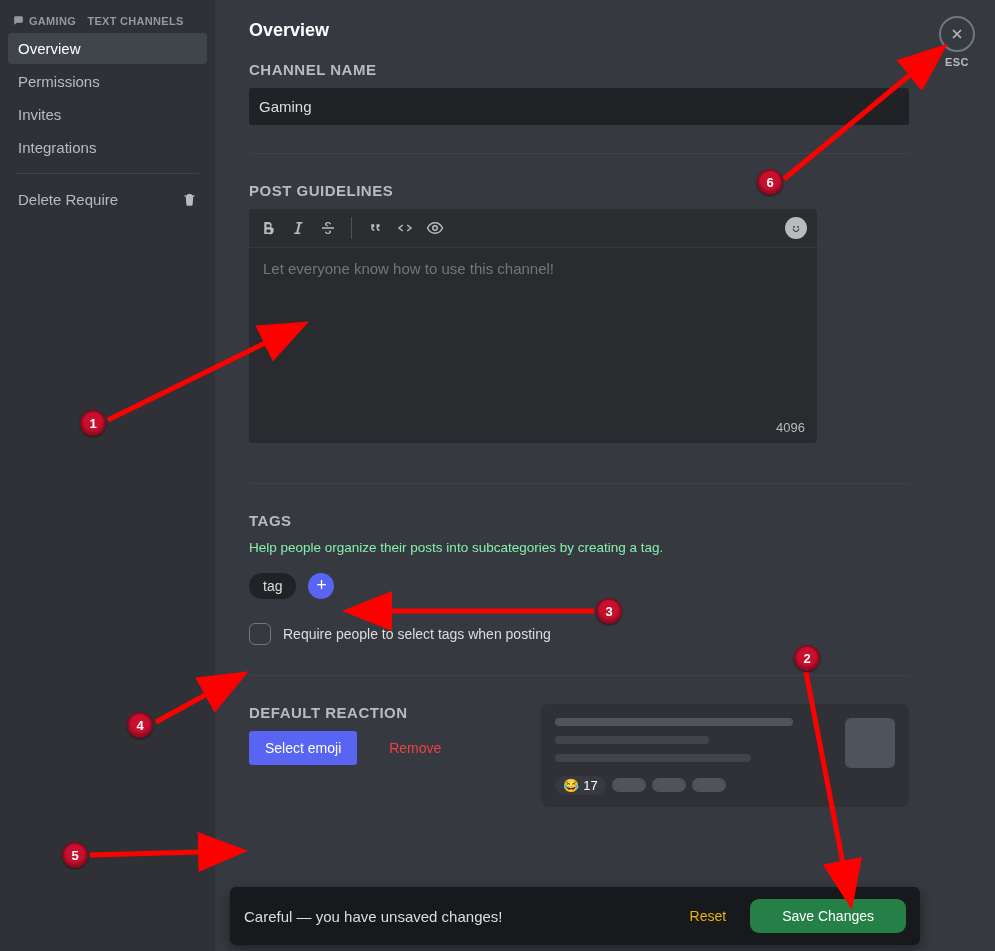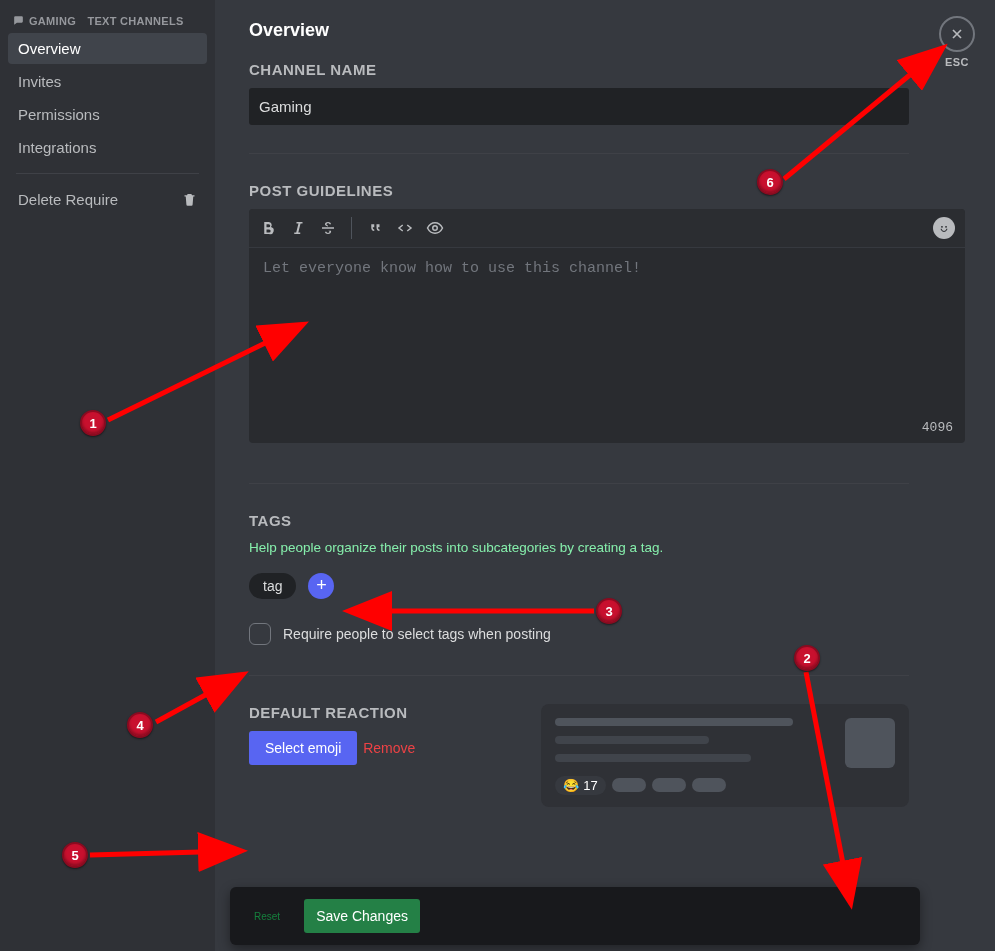--- a/index.html
+++ b/index.html
@@ -68,21 +68,21 @@
   .field-label{
     font-size:15px;font-weight:700;letter-spacing:.5px;color:#b9bbbe;
     margin-bottom:10px;
   }
   .text-input{
     width:660px;background:#202225;border:none;border-radius:3px;
     padding:10px 10px;color:#dcddde;font-size:15px;outline:none;
   }
   .section-sep{height:1px;width:660px;background:#3f4147;margin:28px 0 28px 0;}
   .editor{
-    width:716px;background:#292b2f;border-radius:4px;overflow:hidden;position:relative;font-family:Liberation Mono, monospace;
+    width:568px;background:#292b2f;border-radius:4px;overflow:hidden;position:relative;
   }
   .toolbar{
     display:flex;align-items:center;gap:12px;padding:8px 10px;background:#2b2d31;
     border-bottom:1px solid #36393f;
   }
   .toolbar .sep{width:1px;height:22px;background:#4f545c;margin:0 2px;}
   .tb-btn{color:#b9bbbe;cursor:pointer;display:flex;}
   .toolbar .spacer{flex:1;}
   .emoji-btn{
     width:22px;height:22px;border-radius:50%;background:#b9bbbe;
@@ -110,41 +110,41 @@
   .checkbox-label{font-size:14px;color:#dcddde;}
   .reaction-row{display:flex;gap:2px;width:660px;}
   .reaction-left{flex:0 0 290px;}
   .reaction-text{font-size:13.5px;color:#b9bbbe;line-height:1.35;margin-bottom:18px;}
   .btn-primary{
     background:#5865f2;color:#fff;border:none;border-radius:3px;
     padding:9px 16px;font-size:14px;font-weight:500;cursor:pointer;
   }
   .btn-remove{
     background:transparent;border:none;color:#ed4245;font-size:14px;cursor:pointer;
-    margin-left:2px;font-weight:500;
+    margin-left:28px;font-weight:500;
   }
   .preview-card{
     flex:1;background:#2f3136;border-radius:8px;padding:14px 14px 12px;
   }
   .sk-line{height:8px;border-radius:4px;background:#4f545c;}
   .sk-avatar{width:50px;height:50px;border-radius:6px;background:#4f545c;}
   .reaction-pill{
     display:inline-flex;align-items:center;gap:4px;background:#36393f;
     border-radius:10px;padding:2px 8px;font-size:13px;color:#fff;
   }
   .sk-pill{width:34px;height:14px;border-radius:7px;background:#4f545c;display:inline-block;margin-left:6px;}
   .save-bar{
     position:absolute;left:230px;width:690px;bottom:6px;
     background:#18191c;border-radius:6px;padding:12px 14px;
     display:flex;align-items:center;gap:14px;
     box-shadow:0 4px 12px rgba(0,0,0,.4);
   }
   .save-msg{flex:1;color:#dcddde;font-size:15px;}
-  .btn-reset{background:transparent;border:none;color:#15803d;font-size:10px;cursor:pointer;padding:8px 10px;}
-  .btn-save{background:#248046;color:#fff;border:none;border-radius:3px;padding:9px 12px;font-size:14px;font-weight:500;cursor:pointer;}
+  .btn-reset{background:transparent;border:none;color:#eab308;font-size:14px;cursor:pointer;padding:8px 10px;}
+  .btn-save{background:#248046;color:#fff;border:none;border-radius:9px;padding:9px 32px;font-size:14px;font-weight:500;cursor:pointer;}
 
   
   .arrows{position:absolute;left:0;top:0;width:995px;height:951px;pointer-events:none;z-index:50;}
   .marker{
     position:absolute;width:26px;height:26px;border-radius:50%;
     background:#c8102e;border:2px solid #8a0b20;color:#fff;
     display:flex;align-items:center;justify-content:center;
     font-size:13px;font-weight:600;z-index:60;pointer-events:none;
     box-shadow:inset 0 -2px 3px rgba(0,0,0,.3), 0 1px 2px rgba(0,0,0,.5);
   }
@@ -154,22 +154,22 @@
 
 <div class="sidebar">
   <div class="sidebar-title">
     <svg width="13" height="13" viewBox="0 0 24 24" fill="#96989d">
         <path d="M4 4h14a2 2 0 0 1 2 2v8a2 2 0 0 1-2 2H9l-5 4V6a2 2 0 0 1 2-2z"></path>
       </svg>
     <span>GAMING</span>&nbsp;
     <span>TEXT CHANNELS</span>
   </div>
   <div class="side-item selected">Overview</div>
+  <div class="side-item">Permissions</div>
   <div class="side-item">Invites</div>
-  <div class="side-item">Permissions</div>
   <div class="side-item">Integrations</div>
   <div class="side-sep"></div>
   <div class="side-delete">
     <span>Delete Require</span>
     <svg width="15" height="15" viewBox="0 0 24 24" fill="#b9bbbe">
       <path d="M6 7h12l-1 13a2 2 0 0 1-2 2H9a2 2 0 0 1-2-2L6 7zm3-4h6l1 2h4v2H4V5h4l1-2z"></path>
     </svg>
   </div>
 </div>
 
@@ -282,20 +282,21 @@
         <span class="sk-pill"></span>
         <span class="sk-pill"></span>
         <span class="sk-pill"></span>
       </div>
     </div>
   </div>
 
 </div>
 
 <div class="save-bar">
+  <span class="save-msg">Careful — you have unsaved changes!</span>
   <button class="btn-reset">Reset</button>
   <button class="btn-save">Save Changes</button>
 </div>
 
 <svg class="arrows">
   <defs>
     <marker id="ah" markerWidth="10" markerHeight="8" refX="8" refY="4" orient="auto">
       <polygon points="0 0, 10 4, 0 8" fill="#ff0000"></polygon>
     </marker>
   </defs>

